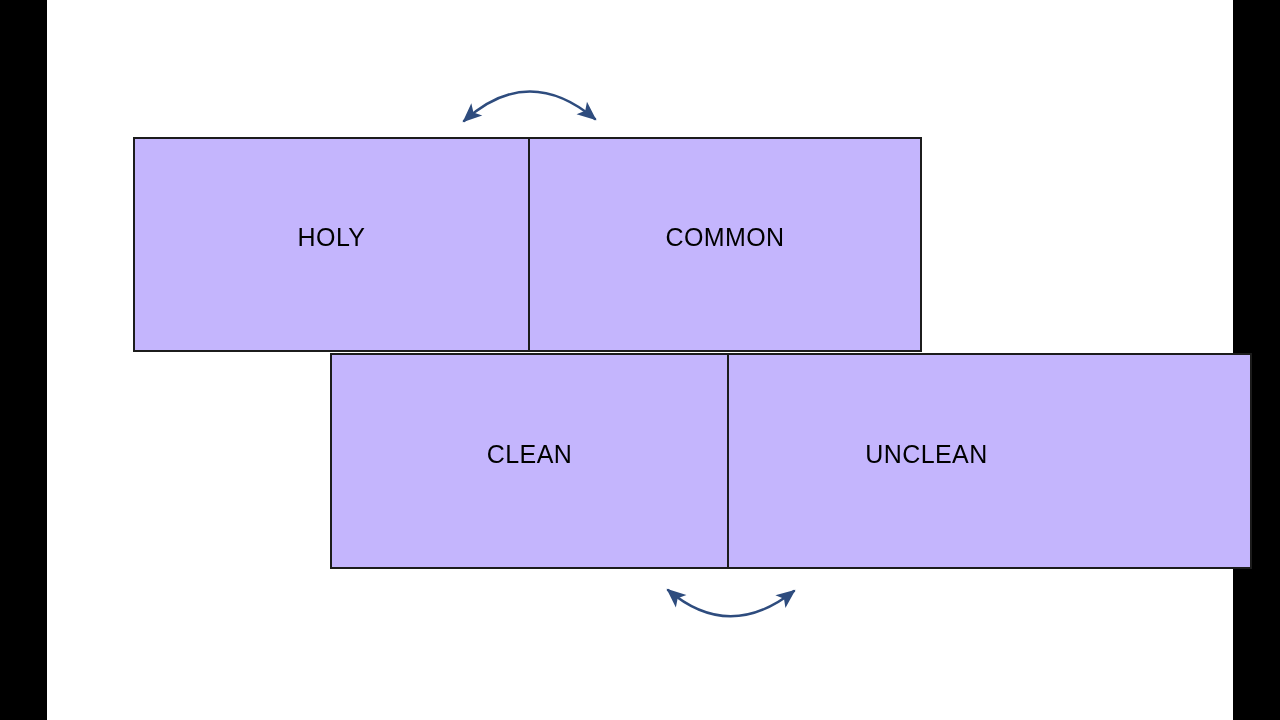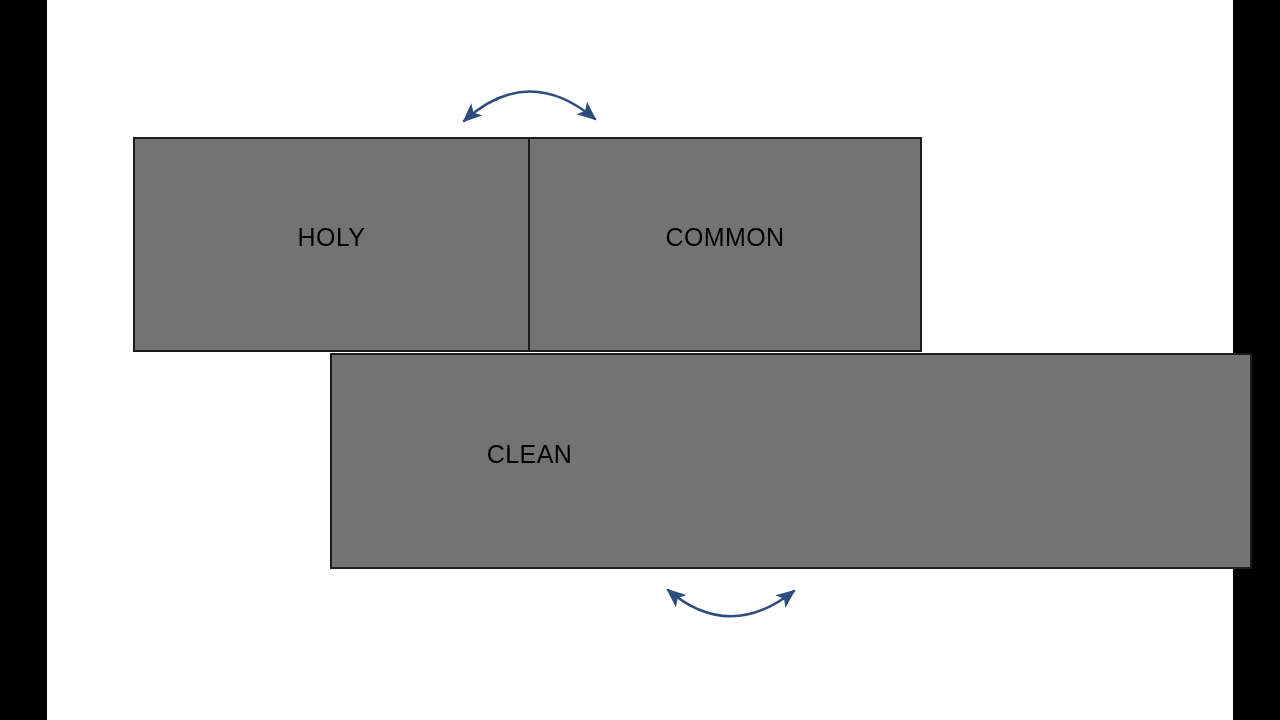--- a/index.html
+++ b/index.html
@@ -30,21 +30,21 @@
     top: 0;
     width: 1186px;
     height: 720px;
     background: #ffffff;
   }
 
   .group-box {
     position: absolute;
     box-sizing: border-box;
     border: 2px solid #1c1c1c;
-    background: #737373;
+    background: #c4b5fd;
     display: flex;
   }
   #box-upper {
     left: 86px;   
     top: 137px;
     width: 789px; 
     height: 215px;
   }
   #box-lower {
     left: 283px;  
@@ -106,20 +106,23 @@
       </div>
       <div class="cell cell-divider" id="cell-common">
         <span class="cell-label">COMMON</span>
       </div>
     </div>
 
     <div class="group-box" id="box-lower">
       <div class="cell" id="cell-clean">
         <span class="cell-label">CLEAN</span>
       </div>
+      <div class="cell cell-divider" id="cell-unclean">
+        <span class="cell-label">UNCLEAN</span>
+      </div>
     </div>
 
     <svg class="arrow-layer" viewBox="0 0 1186 720">
       <defs>
         <marker id="head-start" markerWidth="9" markerHeight="9" refX="7.6" refY="4.5" orient="auto-start-reverse" markerUnits="strokeWidth">
           <path d="M 8.4,4.5 L 0.4,1.1 L 2.3,4.5 L 0.4,7.9 Z" fill="#2E4C7E"></path>
         </marker>
         <marker id="head-end" markerWidth="9" markerHeight="9" refX="7.6" refY="4.5" orient="auto" markerUnits="strokeWidth">
           <path d="M 8.4,4.5 L 0.4,1.1 L 2.3,4.5 L 0.4,7.9 Z" fill="#2E4C7E"></path>
         </marker>

